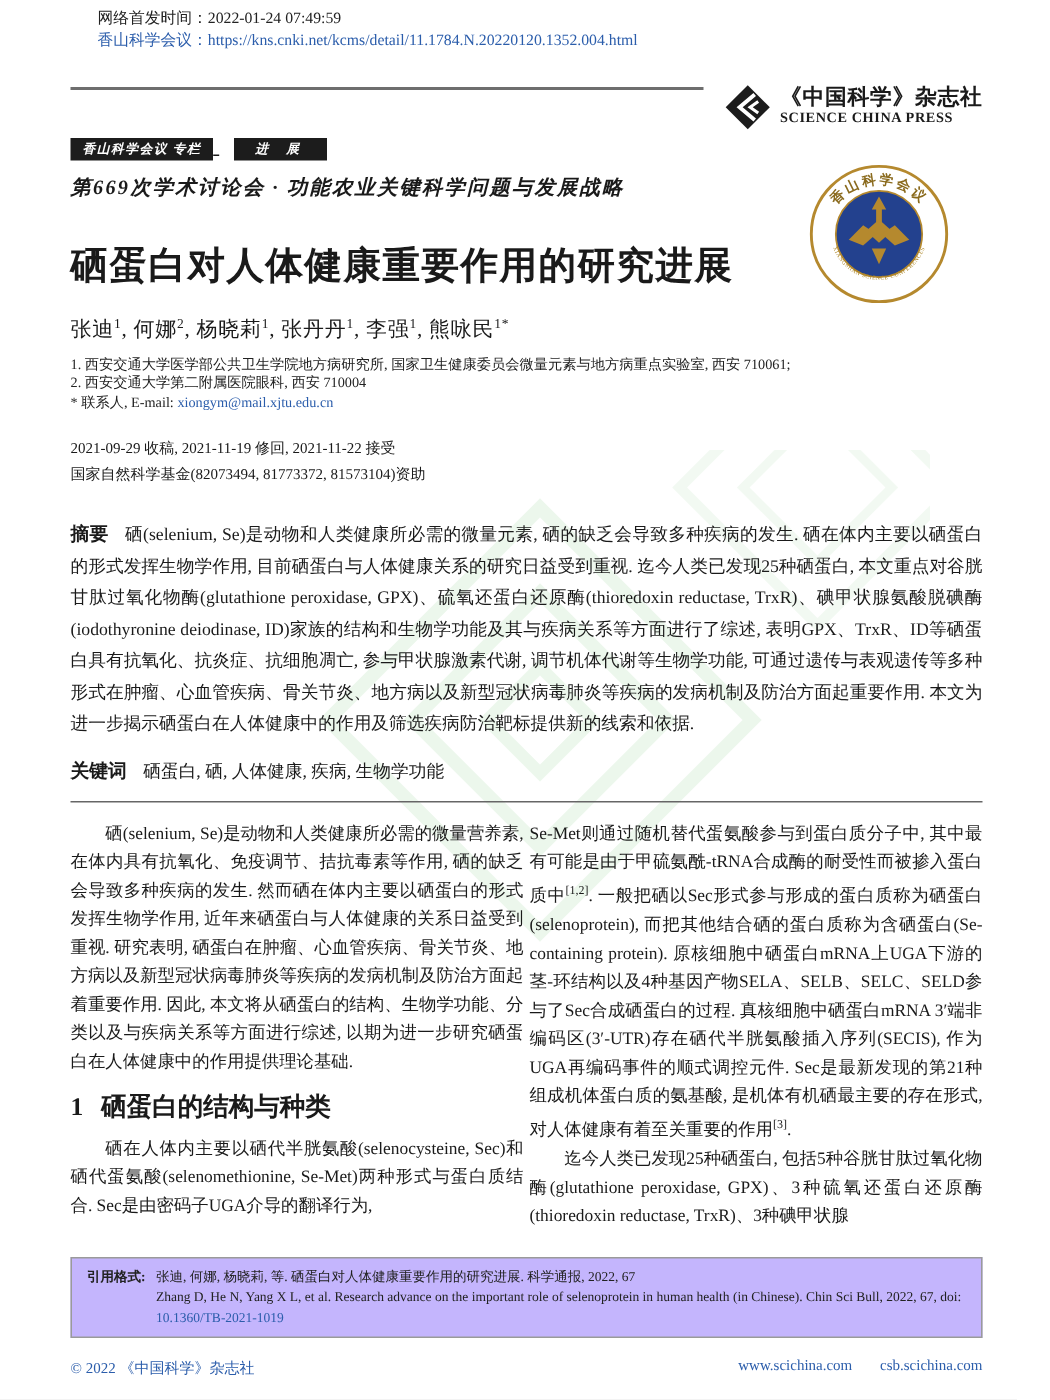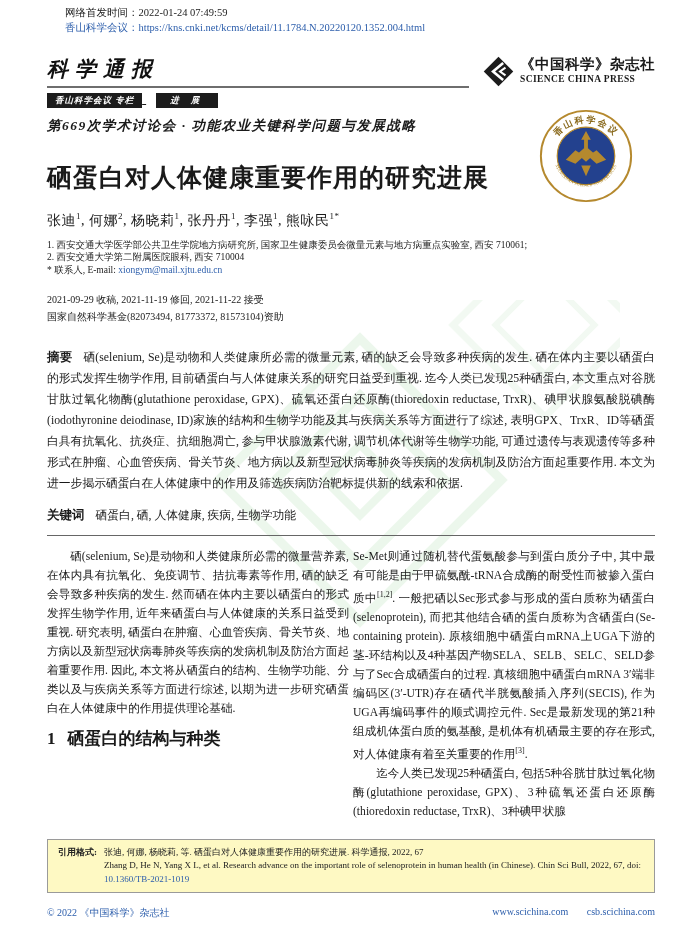--- a/index.html
+++ b/index.html
@@ -43,21 +43,21 @@
   .divider{margin:11px 0 0 0;border:none;border-top:1px solid #666;}
   
   .columns{display:flex;gap:4px;margin-top:11px;font-size:11.6px;line-height:19px;text-align:justify;}
   .col{flex:1;min-width:0;}
   .col p{margin:0;}
   .p-indent{text-indent:2em;}
   .section{font-size:17px;font-weight:bold;margin:11px 0 9px 0;}
   .section .sec-no{margin-right:12px;}
   .col sup{font-size:8px;}
   
-  .citation-box{margin-top:18px;border:1px solid #9a9a9a;background:#fef9c3;
+  .citation-box{margin-top:18px;border:1px solid #9a9a9a;background:#c4b5fd;
                 padding:6px 10px;font-size:9px;line-height:13.5px;display:flex;color:#222;}
   .cit-label{font-weight:bold;margin-right:7px;white-space:nowrap;}
   .cit-body{flex:1;}
   
   .footer{display:flex;justify-content:space-between;margin-top:13px;font-size:10px;color:#2b5dab;}
   .footer-links .link{margin-left:16px;}
 </style>
 </head>
 <body>
 
@@ -103,21 +103,20 @@
       <div>
         <span>网络首发时间：</span><span>2022-01-24 07:49:59</span>
       </div>
       <div class="ph-blue">
         <span>香山科学会议：</span><a>https://kns.cnki.net/kcms/detail/11.1784.N.20220120.1352.004.html</a>
       </div>
     </div>
 
     <div class="masthead-row">
       <div class="masthead-left">
-        <div class="journal-name">科学通报</div>
         <div class="masthead-rule"></div>
       </div>
       <div class="press-logo">
         <svg width="33" height="33" viewBox="0 0 40 40">
           <polygon points="20,1 39,20 20,39 1,20" fill="#1c1c1c"></polygon>
           <polyline points="26,9 13,20 26,31" fill="none" stroke="#ffffff" stroke-width="3.4"></polyline>
           <polyline points="29,15 22,20 29,25" fill="none" stroke="#ffffff" stroke-width="2.6"></polyline>
         </svg>
         <div>
           <div class="press-cn">《中国科学》杂志社</div>
@@ -162,20 +161,21 @@
     </div>
 
     <hr class="divider">
 
     <div class="columns">
       <div class="col">
         <p class="p-indent">硒(selenium, Se)是动物和人类健康所必需的微量营养素, 在体内具有抗氧化、免疫调节、拮抗毒素等作用, 硒的缺乏会导致多种疾病的发生. 然而硒在体内主要以硒蛋白的形式发挥生物学作用, 近年来硒蛋白与人体健康的关系日益受到重视. 研究表明, 硒蛋白在肿瘤、心血管疾病、骨关节炎、地方病以及新型冠状病毒肺炎等疾病的发病机制及防治方面起着重要作用. 因此, 本文将从硒蛋白的结构、生物学功能、分类以及与疾病关系等方面进行综述, 以期为进一步研究硒蛋白在人体健康中的作用提供理论基础.</p>
         <h2 class="section">
           <span class="sec-no">1</span><span>硒蛋白的结构与种类</span>
         </h2>
+        <p class="p-indent">硒在人体内主要以硒代半胱氨酸(selenocysteine, Sec)和硒代蛋氨酸(selenomethionine, Se-Met)两种形式与蛋白质结合. Sec是由密码子UGA介导的翻译行为,</p>
       </div>
       <div class="col">
         <p><span>Se-Met则通过随机替代蛋氨酸参与到蛋白质分子中, 其中最有可能是由于甲硫氨酰-tRNA合成酶的耐受性而被掺入蛋白质中</span><sup>[1,2]</sup><span>. 一般把硒以Sec形式参与形成的蛋白质称为硒蛋白(selenoprotein), 而把其他结合硒的蛋白质称为含硒蛋白(Se-containing protein). 原核细胞中硒蛋白mRNA上UGA下游的茎-环结构以及4种基因产物SELA、SELB、SELC、SELD参与了Sec合成硒蛋白的过程. 真核细胞中硒蛋白mRNA 3′端非编码区(3′-UTR)存在硒代半胱氨酸插入序列(SECIS), 作为UGA再编码事件的顺式调控元件. Sec是最新发现的第21种组成机体蛋白质的氨基酸, 是机体有机硒最主要的存在形式, 对人体健康有着至关重要的作用</span><sup>[3]</sup><span>.</span></p>
         <p class="p-indent">迄今人类已发现25种硒蛋白, 包括5种谷胱甘肽过氧化物酶(glutathione peroxidase, GPX)、3种硫氧还蛋白还原酶(thioredoxin reductase, TrxR)、3种碘甲状腺</p>
       </div>
     </div>
 
     <div class="citation-box">
       <span class="cit-label">引用格式:</span>
       <div class="cit-body">

